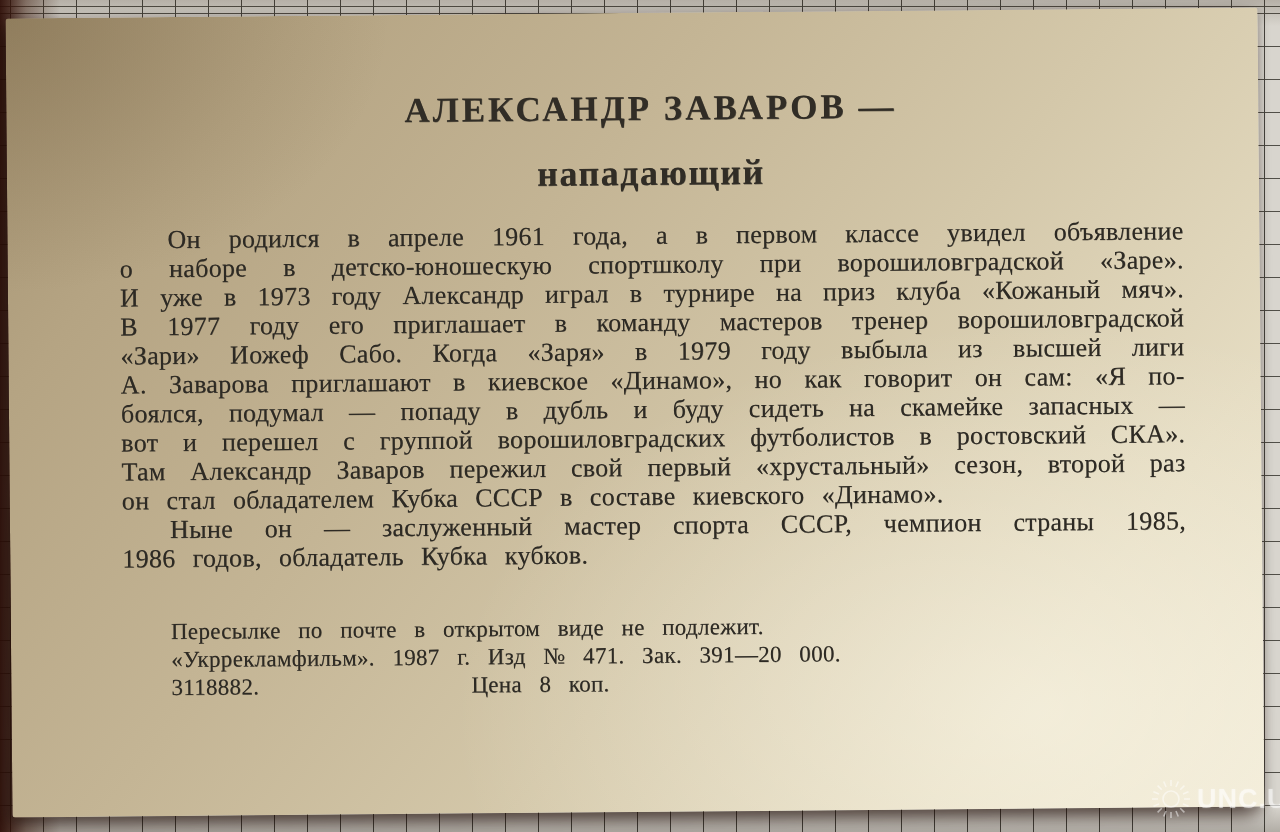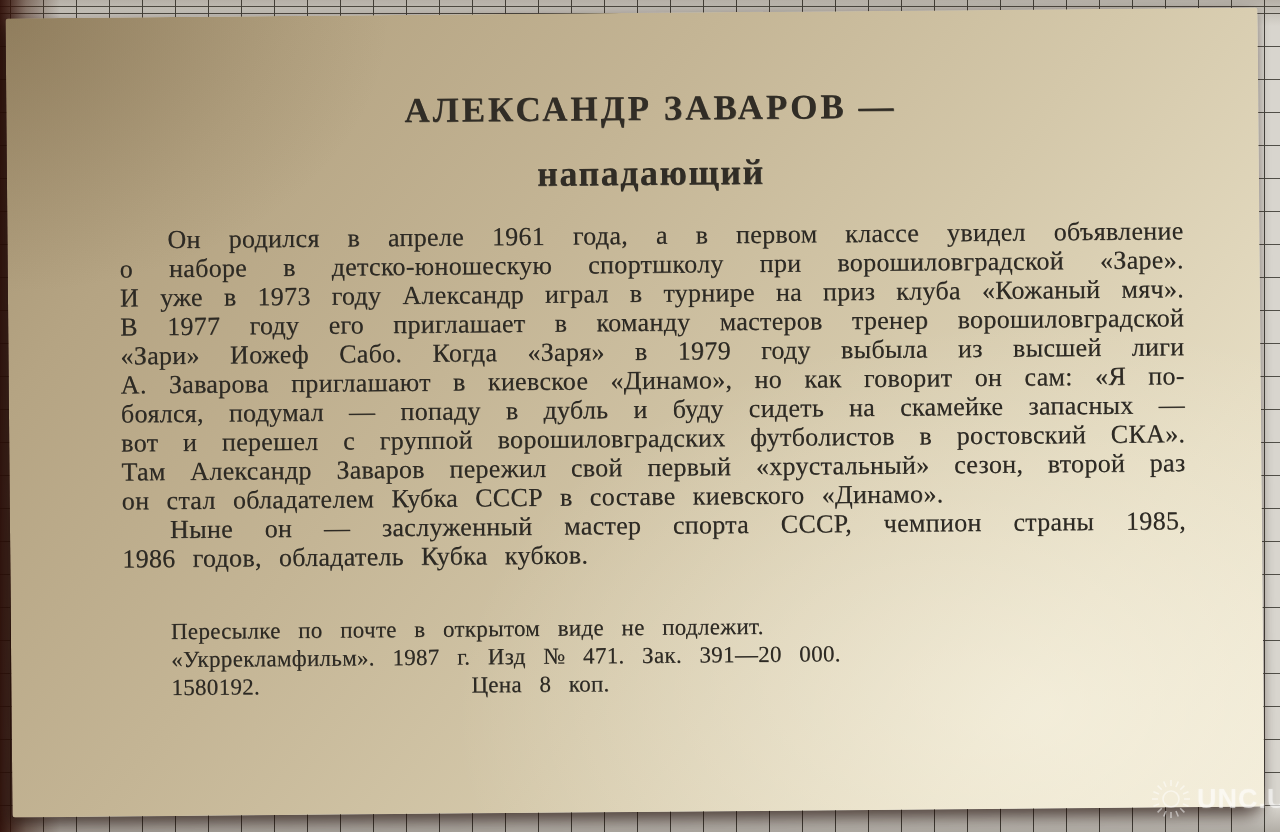--- a/index.html
+++ b/index.html
@@ -121,21 +121,21 @@
     <div class="line">Там Александр Заваров пережил свой первый «хрустальный» сезон, второй раз</div>
     <div class="line short">он стал обладателем Кубка СССР в составе киевского «Динамо».</div>
     <div class="line indent">Ныне он — заслуженный мастер спорта СССР, чемпион страны 1985,</div>
     <div class="line short">1986 годов, обладатель Кубка кубков.</div>
   </div>
 
   <div class="imprint">
     <div>Пересылке по почте в открытом виде не подлежит.</div>
     <div>«Укррекламфильм». 1987 г. Изд № 471. Зак. 391—20 000.</div>
     <div class="imprint-row3">
-      <span>1580192.</span>
+      <span>3118882.</span>
       <span class="imprint-price">Цена 8 коп.</span>
     </div>
   </div>
 </div>
 
 <div class="watermark">
   <svg width="42" height="42" viewBox="0 0 42 42">
     <g stroke="rgba(255,255,255,0.55)" stroke-width="1.6" fill="none">
       <circle cx="21" cy="21" r="8"></circle>
       <g>

